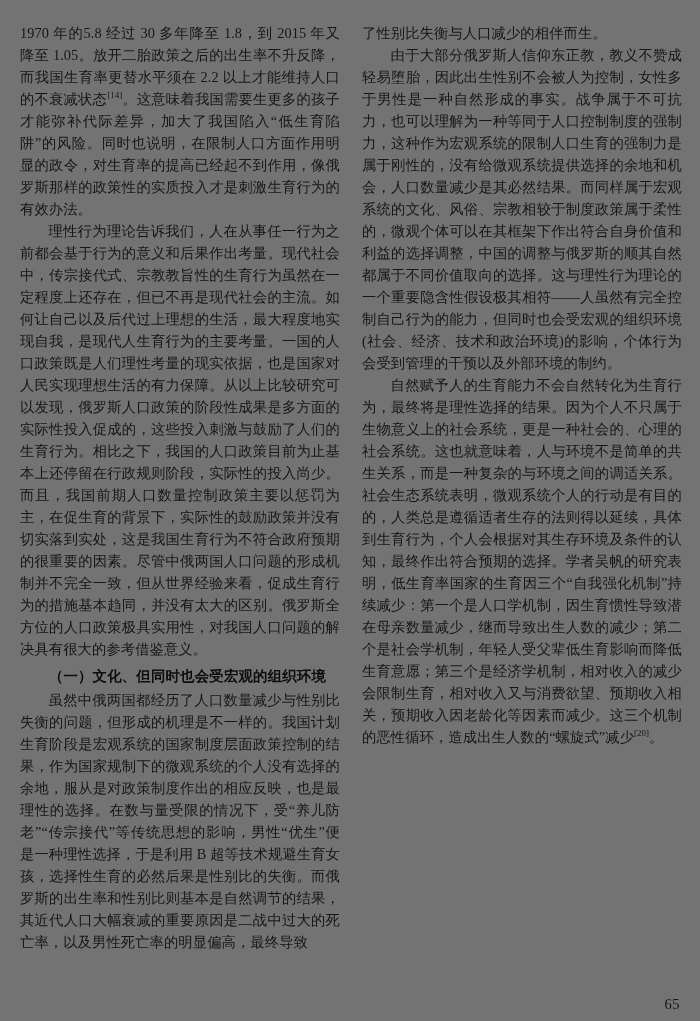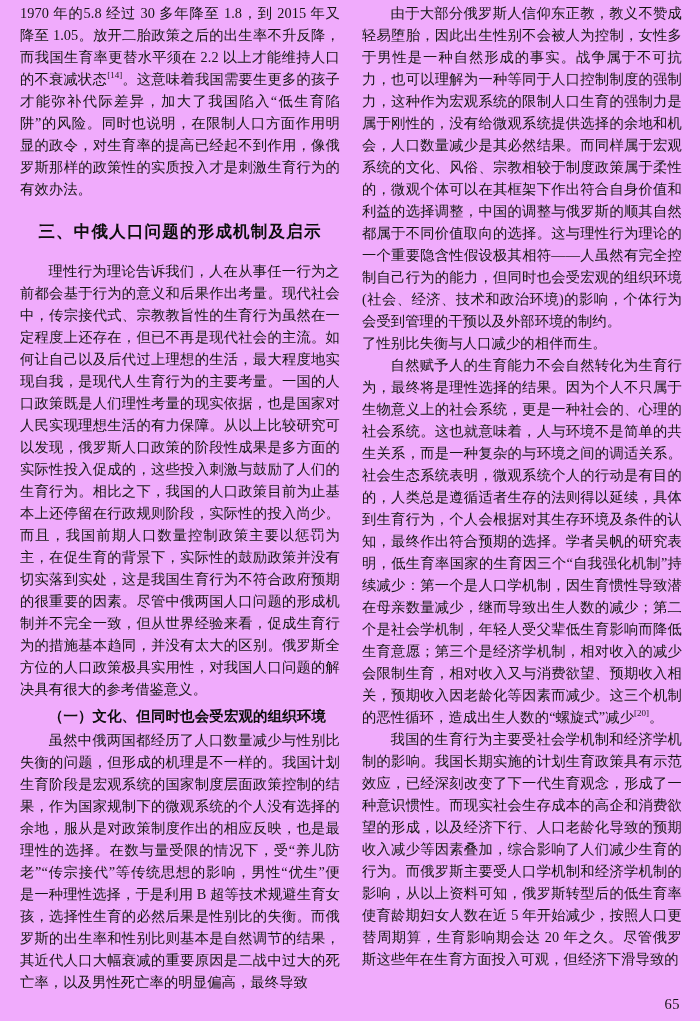--- a/index.html
+++ b/index.html
@@ -14,22 +14,22 @@
     font-family: "Liberation Serif", "DejaVu Serif", serif;
     color: #1a1a1a;
     overflow: hidden;
   }
 
   .page {
     position: relative;
     width: 700px;
     height: 1021px;
     box-sizing: border-box;
-    padding: 2px 20px 10px 20px;
-    background: #f0abfc;
+    padding: 22px 20px 10px 20px;
+    background: #737373;
   }
 
   .columns {
     display: flex;
     flex-direction: row;
     gap: 22px;
     height: 962px;
   }
 
   .column {
@@ -99,39 +99,37 @@
 </head>
 <body>
 
 <div class="page">
   <div class="columns">
 
     <div class="column">
 
       <p class="body-text"><span>1970 年的5.8 经过 30 多年降至 1.8，到 2015 年又降至 1.05。放开二胎政策之后的出生率不升反降，而我国生育率更替水平须在 2.2 以上才能维持人口的不衰减状态</span><sup class="ref">[14]</sup><span>。这意味着我国需要生更多的孩子才能弥补代际差异，加大了我国陷入“低生育陷阱”的风险。同时也说明，在限制人口方面作用明显的政令，对生育率的提高已经起不到作用，像俄罗斯那样的政策性的实质投入才是刺激生育行为的有效办法。</span></p>
 
-      <h2 class="section-title">三、中俄人口问题的形成机制及启示</h2>
 
       <p class="body-text indent">理性行为理论告诉我们，人在从事任一行为之前都会基于行为的意义和后果作出考量。现代社会中，传宗接代式、宗教教旨性的生育行为虽然在一定程度上还存在，但已不再是现代社会的主流。如何让自己以及后代过上理想的生活，最大程度地实现自我，是现代人生育行为的主要考量。一国的人口政策既是人们理性考量的现实依据，也是国家对人民实现理想生活的有力保障。从以上比较研究可以发现，俄罗斯人口政策的阶段性成果是多方面的实际性投入促成的，这些投入刺激与鼓励了人们的生育行为。相比之下，我国的人口政策目前为止基本上还停留在行政规则阶段，实际性的投入尚少。而且，我国前期人口数量控制政策主要以惩罚为主，在促生育的背景下，实际性的鼓励政策并没有切实落到实处，这是我国生育行为不符合政府预期的很重要的因素。尽管中俄两国人口问题的形成机制并不完全一致，但从世界经验来看，促成生育行为的措施基本趋同，并没有太大的区别。俄罗斯全方位的人口政策极具实用性，对我国人口问题的解决具有很大的参考借鉴意义。</p>
 
       <h3 class="sub-title">（一）文化、但同时也会受宏观的组织环境</h3>
 
       <p class="body-text indent">虽然中俄两国都经历了人口数量减少与性别比失衡的问题，但形成的机理是不一样的。我国计划生育阶段是宏观系统的国家制度层面政策控制的结果，作为国家规制下的微观系统的个人没有选择的余地，服从是对政策制度作出的相应反映，也是最理性的选择。在数与量受限的情况下，受“养儿防老”“传宗接代”等传统思想的影响，男性“优生”便是一种理性选择，于是利用 B 超等技术规避生育女孩，选择性生育的必然后果是性别比的失衡。而俄罗斯的出生率和性别比则基本是自然调节的结果，其近代人口大幅衰减的重要原因是二战中过大的死亡率，以及男性死亡率的明显偏高，最终导致</p>
 
     </div>
 
     <div class="column">
 
+      <p class="body-text">了性别比失衡与人口减少的相伴而生。</p>
+
       <p class="body-text indent">由于大部分俄罗斯人信仰东正教，教义不赞成轻易堕胎，因此出生性别不会被人为控制，女性多于男性是一种自然形成的事实。战争属于不可抗力，也可以理解为一种等同于人口控制制度的强制力，这种作为宏观系统的限制人口生育的强制力是属于刚性的，没有给微观系统提供选择的余地和机会，人口数量减少是其必然结果。而同样属于宏观系统的文化、风俗、宗教相较于制度政策属于柔性的，微观个体可以在其框架下作出符合自身价值和利益的选择调整，中国的调整与俄罗斯的顺其自然都属于不同价值取向的选择。这与理性行为理论的一个重要隐含性假设极其相符——人虽然有完全控制自己行为的能力，但同时也会受宏观的组织环境(社会、经济、技术和政治环境)的影响，个体行为会受到管理的干预以及外部环境的制约。</p>
-
-      <p class="body-text">了性别比失衡与人口减少的相伴而生。</p>
 
 
       <p class="body-text indent"><span>自然赋予人的生育能力不会自然转化为生育行为，最终将是理性选择的结果。因为个人不只属于生物意义上的社会系统，更是一种社会的、心理的社会系统。这也就意味着，人与环境不是简单的共生关系，而是一种复杂的与环境之间的调适关系。社会生态系统表明，微观系统个人的行动是有目的的，人类总是遵循适者生存的法则得以延续，具体到生育行为，个人会根据对其生存环境及条件的认知，最终作出符合预期的选择。学者吴帆的研究表明，低生育率国家的生育因三个“自我强化机制”持续减少：第一个是人口学机制，因生育惯性导致潜在母亲数量减少，继而导致出生人数的减少；第二个是社会学机制，年轻人受父辈低生育影响而降低生育意愿；第三个是经济学机制，相对收入的减少会限制生育，相对收入又与消费欲望、预期收入相关，预期收入因老龄化等因素而减少。这三个机制的恶性循环，造成出生人数的“螺旋式”减少</span><sup class="ref">[20]</sup><span>。</span></p>
 
-      <p class="body-text indent">我国的生育行为主要受社会学机制和经济学机制的影响。我国长期实施的计划生育政策具有示范效应，已经深刻改变了下一代生育观念，形成了一种意识惯性。而现实社会生存成本的高企和消费欲望的形成，以及经济下行、人口老龄化导致的预期收入减少等因素叠加，综合影响了人们减少生育的行为。而俄罗斯主要受人口学机制和经济学机制的影响，从以上资料可知，俄罗斯转型后的低生育率使育龄期妇女人数在近 5 年开始减少，按照人口更替周期算，生育影响期会达 20 年之久。尽管俄罗斯这些年在生育方面投入可观，但经济下滑导致的</p>
 
     </div>
 
   </div>
 
   <div class="page-number">65</div>
 </div>
 
 </body></html>

